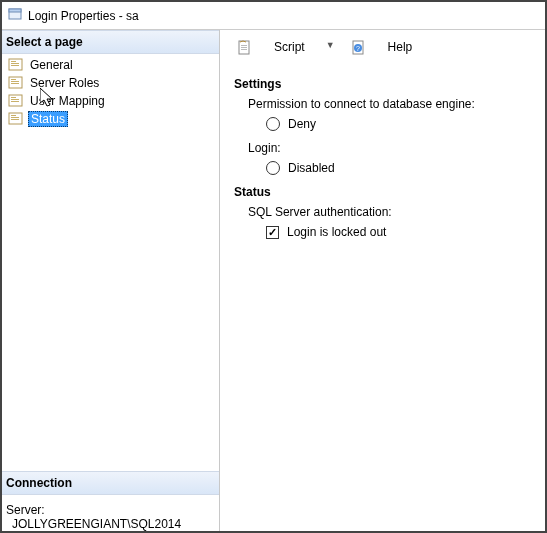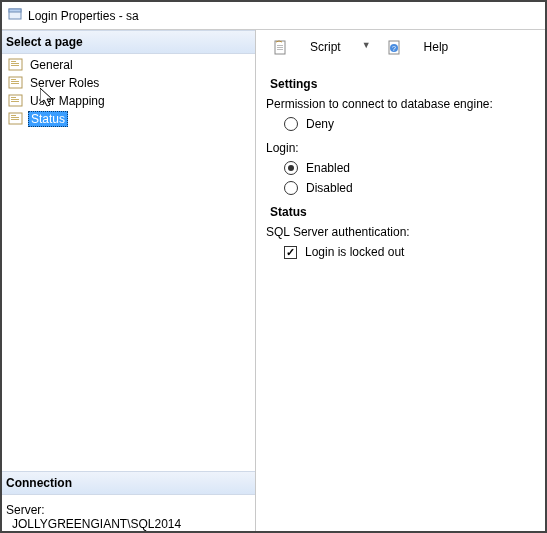--- a/index.html
+++ b/index.html
@@ -22,21 +22,21 @@
     padding: 0 6px;
     border-bottom: 1px solid #ccc;
   }
   .titlebar .icon { margin-right: 6px; }
   .titlebar .title { font-size: 12px; color: #000; }
   .body {
     display: flex;
     height: calc(100% - 28px);
   }
   .sidebar {
-    width: 254px;
+    width: 218px;
     border-right: 1px solid #c8c8c8;
     display: flex;
     flex-direction: column;
     background: #fff;
   }
   .section-header {
     font-weight: bold;
     font-size: 12px;
     padding: 4px 4px;
     background: linear-gradient(#eef3fb, #d9e6f7);
@@ -87,20 +87,21 @@
     border: 1px solid transparent;
     border-radius: 3px;
   }
   .dropdown-arrow { font-size: 9px; color:#555; }
   .group-label {
     font-size: 12px;
     margin: 6px 0 6px 4px;
     font-weight: bold;
   }
   .subgroup {
+    margin-left: 18px;
     margin-bottom: 10px;
   }
   .subgroup .sub-label { font-size: 12px; margin-bottom: 6px; }
   .radio-row, .check-row {
     display: flex;
     align-items: center;
     gap: 8px;
     margin: 6px 0 6px 18px;
     font-size: 12px;
   }
@@ -236,24 +237,20 @@
       <div class="sub-label">Permission to connect to database engine:</div>
       <div class="radio-row">
         <span class="radio"></span>
         <span>Deny</span>
       </div>
     </div>
 
     <div class="subgroup">
       <div class="sub-label">Login:</div>
       <div class="radio-row">
-        <span class="radio checked"></span>
-        <span>Enabled</span>
-      </div>
-      <div class="radio-row">
         <span class="radio"></span>
         <span>Disabled</span>
       </div>
     </div>
 
     <div class="group-label">Status</div>
 
     <div class="subgroup">
       <div class="sub-label">SQL Server authentication:</div>
       <div class="check-row">

